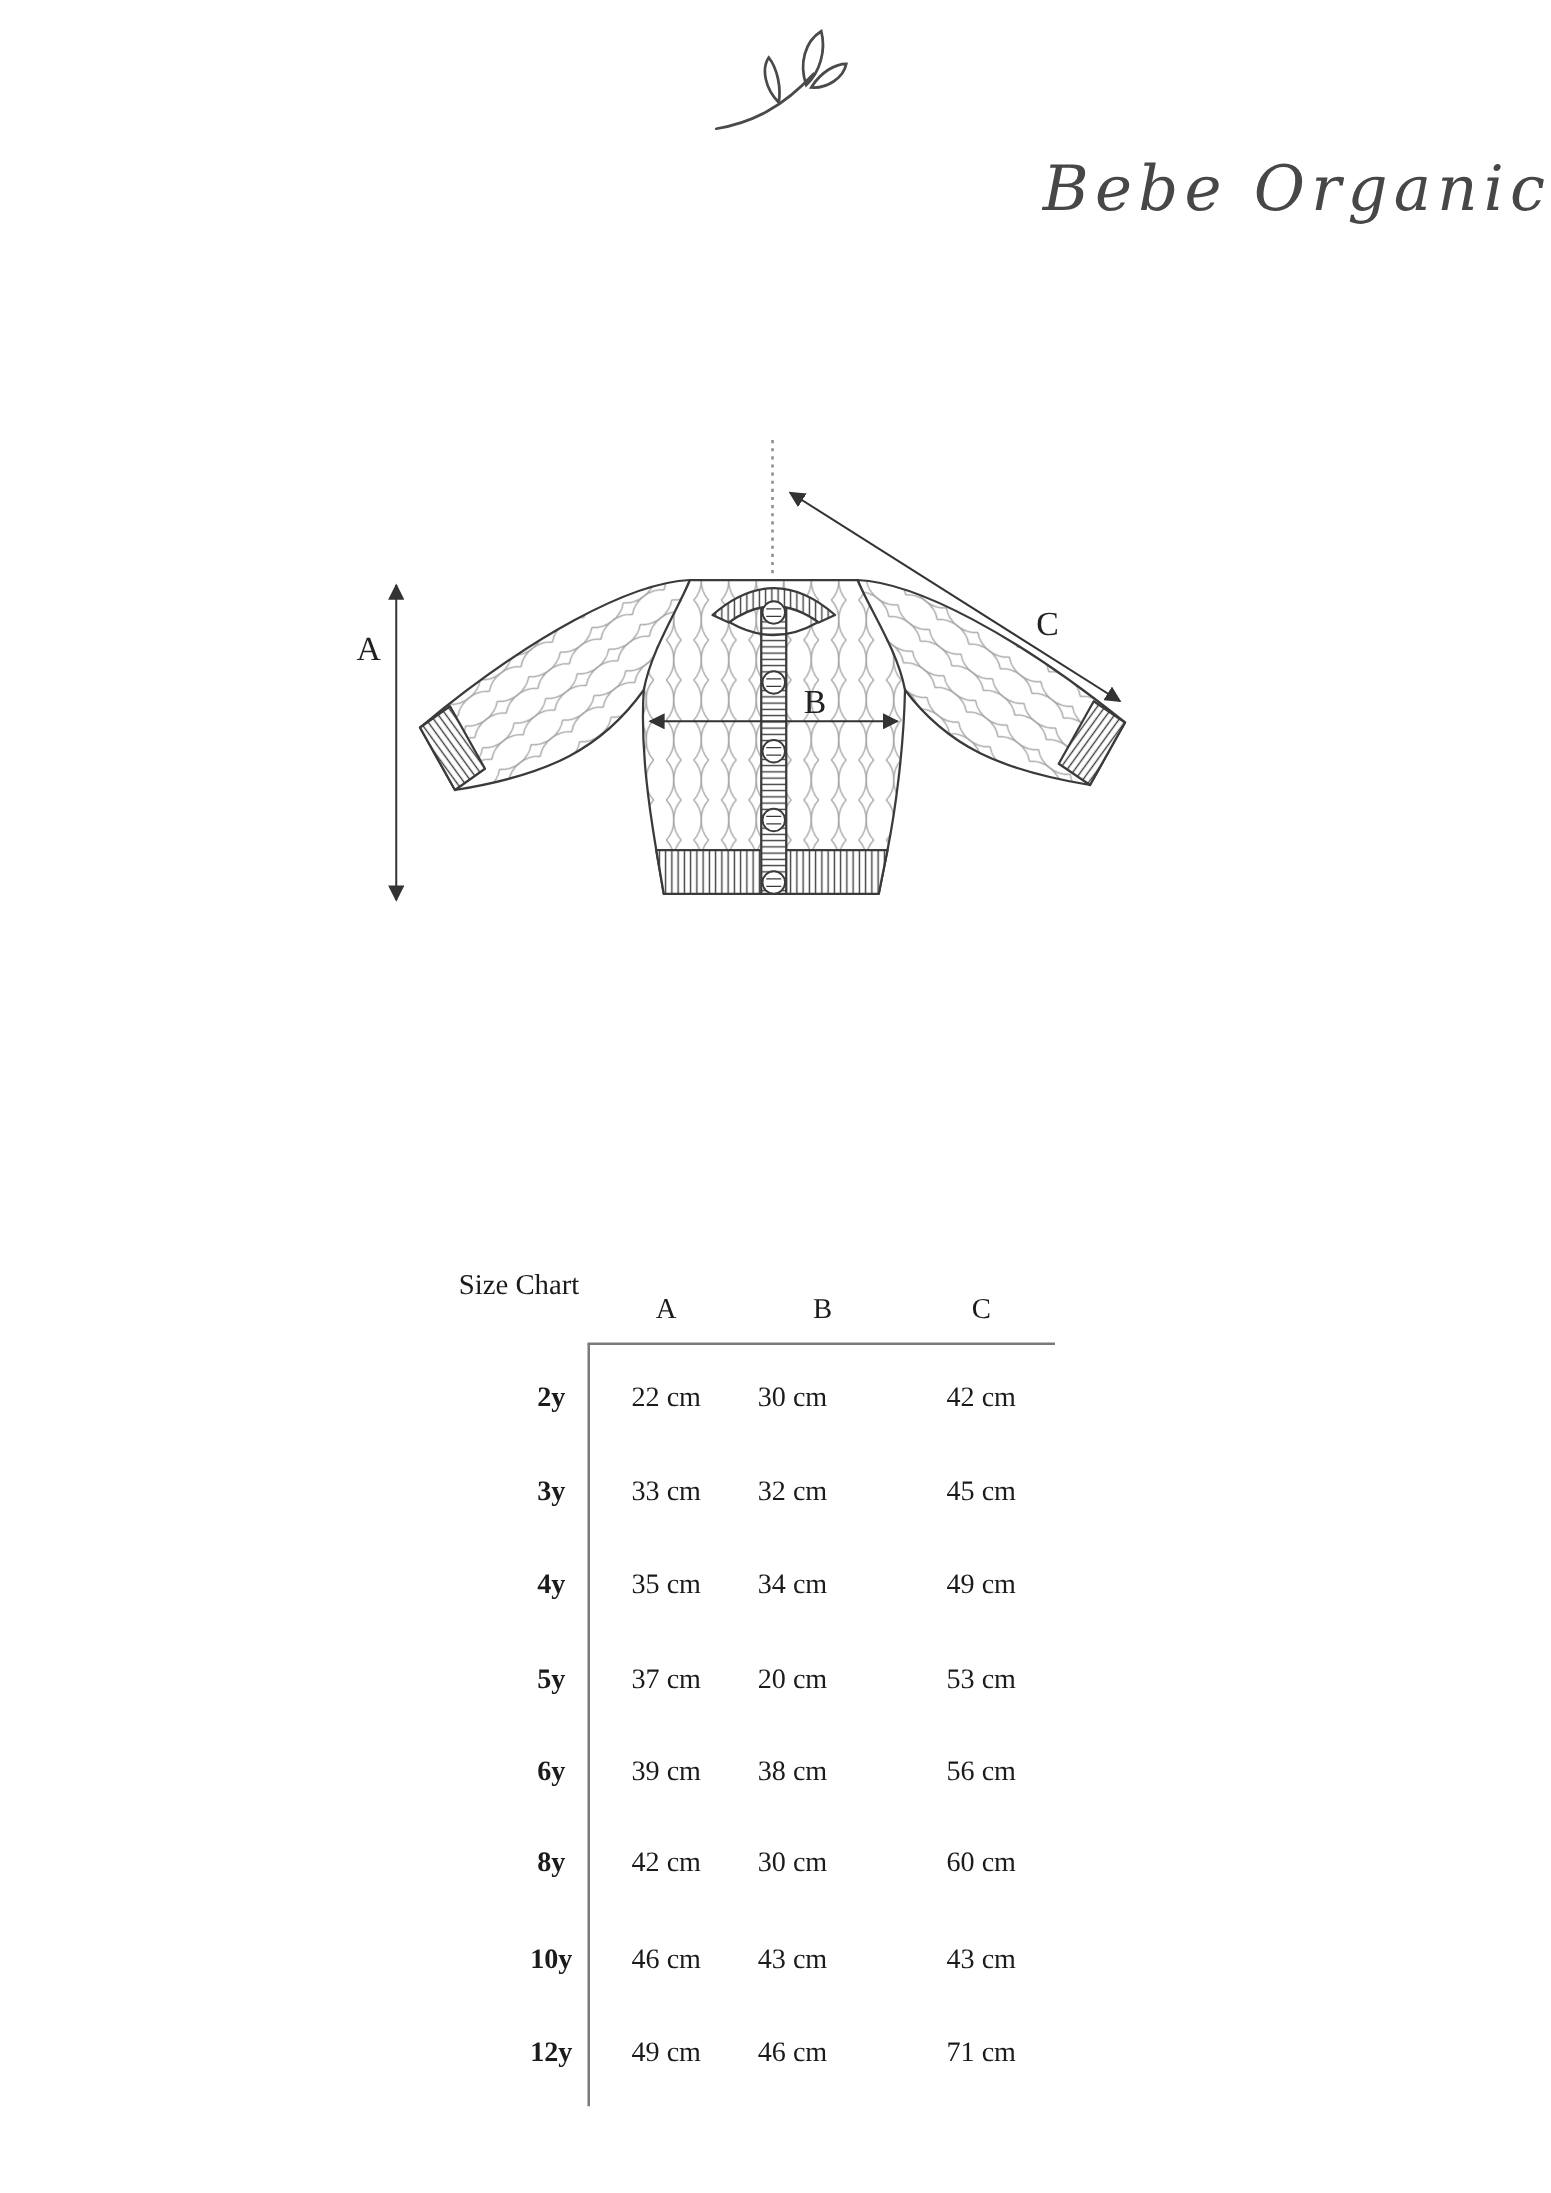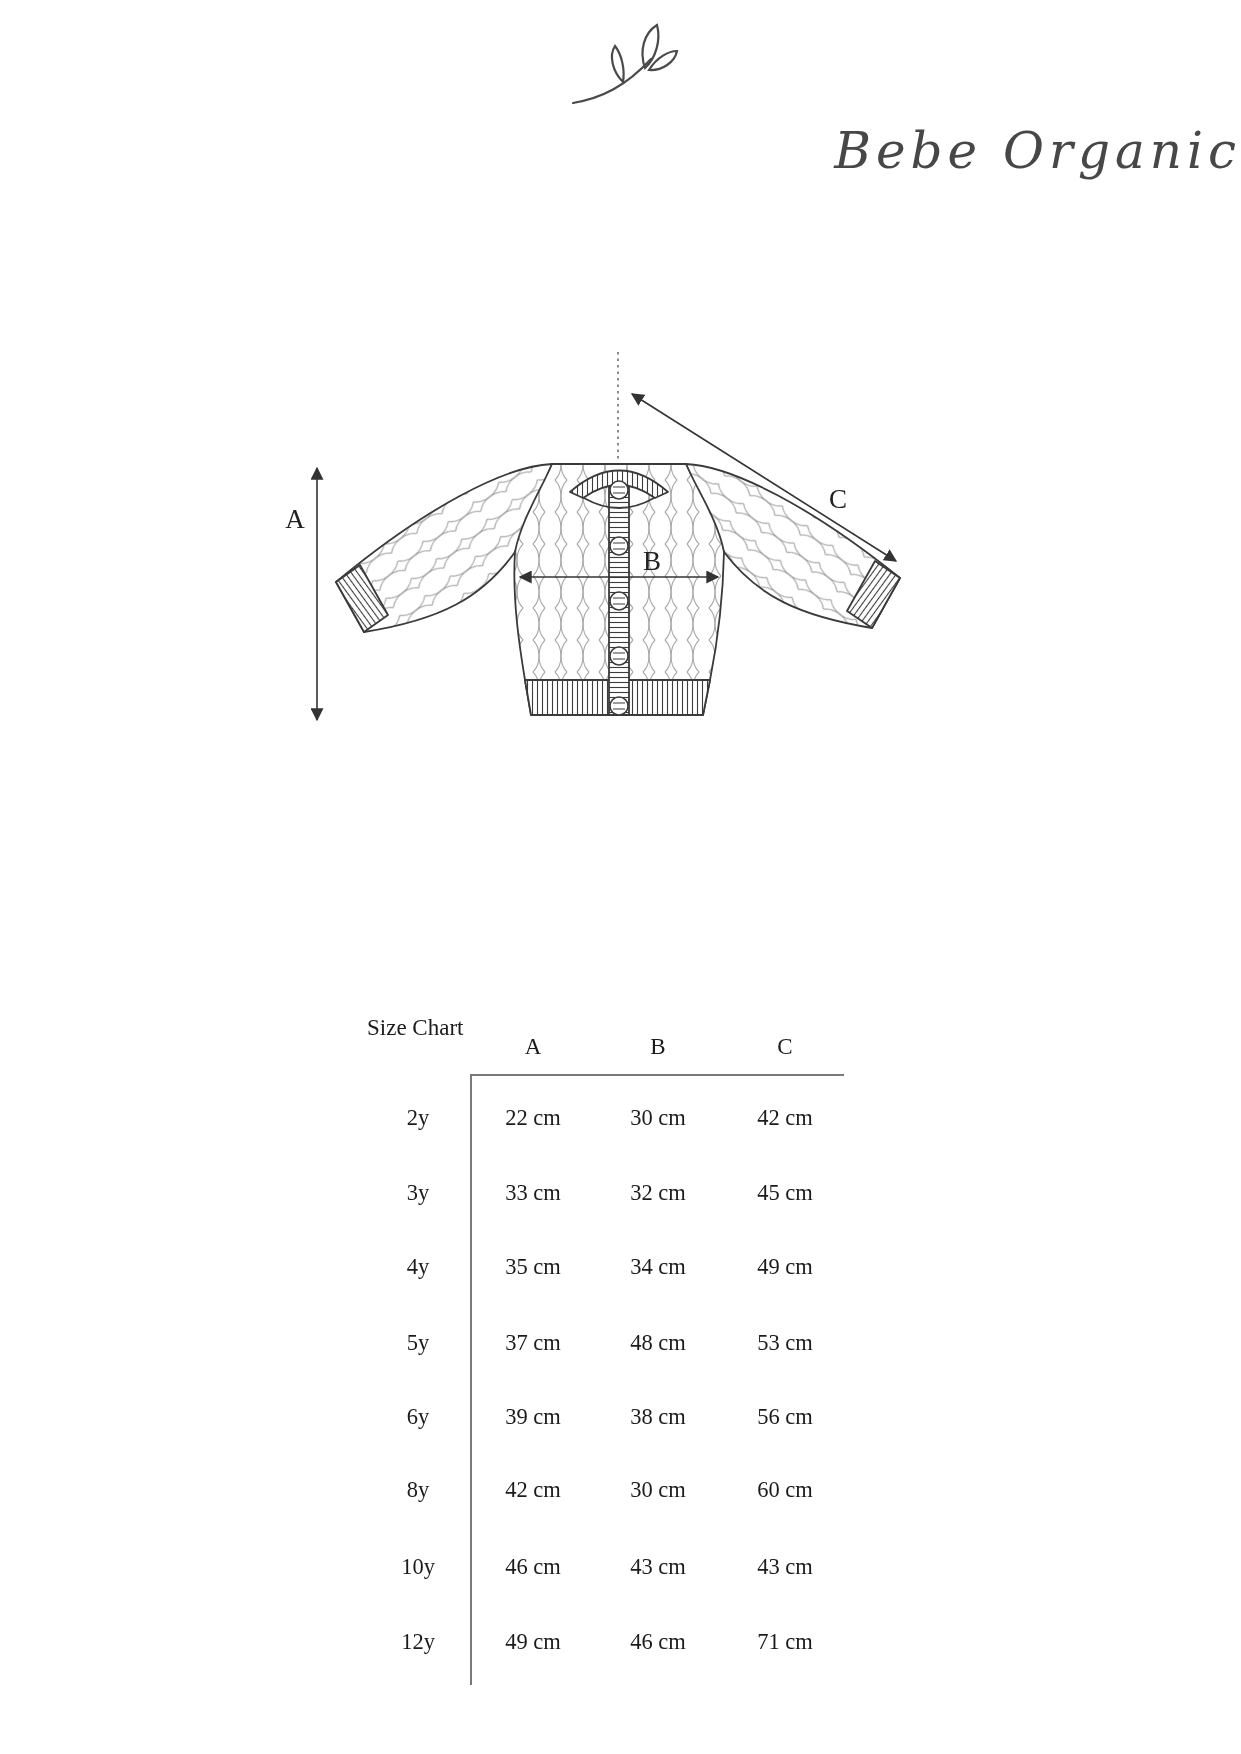--- a/index.html
+++ b/index.html
@@ -17,23 +17,23 @@
   .tbl-title{position:absolute;left:367px;top:1014px;width:120px;text-align:left;
     font-size:23px;line-height:27px;color:#1b1b1b;}
   .colhead{position:absolute;top:1033px;height:28px;line-height:28px;width:60px;
     text-align:center;font-size:23px;color:#1b1b1b;}
   .ch-a{left:503px;} .ch-b{left:628px;} .ch-c{left:755px;}
   .rule-v{position:absolute;left:470px;top:1075px;width:1.5px;height:610px;background:#7a7a7a;}
   .rule-h{position:absolute;left:470px;top:1074px;width:374px;height:1.5px;background:#7a7a7a;}
   .trow{position:absolute;left:0;width:100%;height:28px;}
   .trow span{position:absolute;display:block;height:28px;line-height:28px;text-align:center;
     font-size:22.5px;color:#1b1b1b;}
-  .c-size{left:358px;width:120px;}
+  .c-size{left:381px;width:120px;font-weight:bold;}
   .c-a{left:483px;width:100px;}
-  .c-b{left:608px;width:100px;}
+  .c-b{left:584px;width:100px;}
   .c-c{left:735px;width:100px;}
 </style>
 </head>
 <body>
 
 <div class="page">
 
   <svg class="abs" style="left:560px;top:18px;" width="130" height="92" viewBox="0 0 130 92">
     <g fill="none" stroke="#4a4a4a" stroke-width="2.2" stroke-linecap="round">
       <path d="M13,85 C42,80 66,68 91,41"></path>
@@ -166,21 +166,21 @@
     </div>
     <div class="trow" style="top:1253px">
       <span class="c-size">4y</span>
       <span class="c-a">35 cm</span>
       <span class="c-b">34 cm</span>
       <span class="c-c">49 cm</span>
     </div>
     <div class="trow" style="top:1329px">
       <span class="c-size">5y</span>
       <span class="c-a">37 cm</span>
-      <span class="c-b">48 cm</span>
+      <span class="c-b">20 cm</span>
       <span class="c-c">53 cm</span>
     </div>
     <div class="trow" style="top:1403px">
       <span class="c-size">6y</span>
       <span class="c-a">39 cm</span>
       <span class="c-b">38 cm</span>
       <span class="c-c">56 cm</span>
     </div>
     <div class="trow" style="top:1476px">
       <span class="c-size">8y</span>

